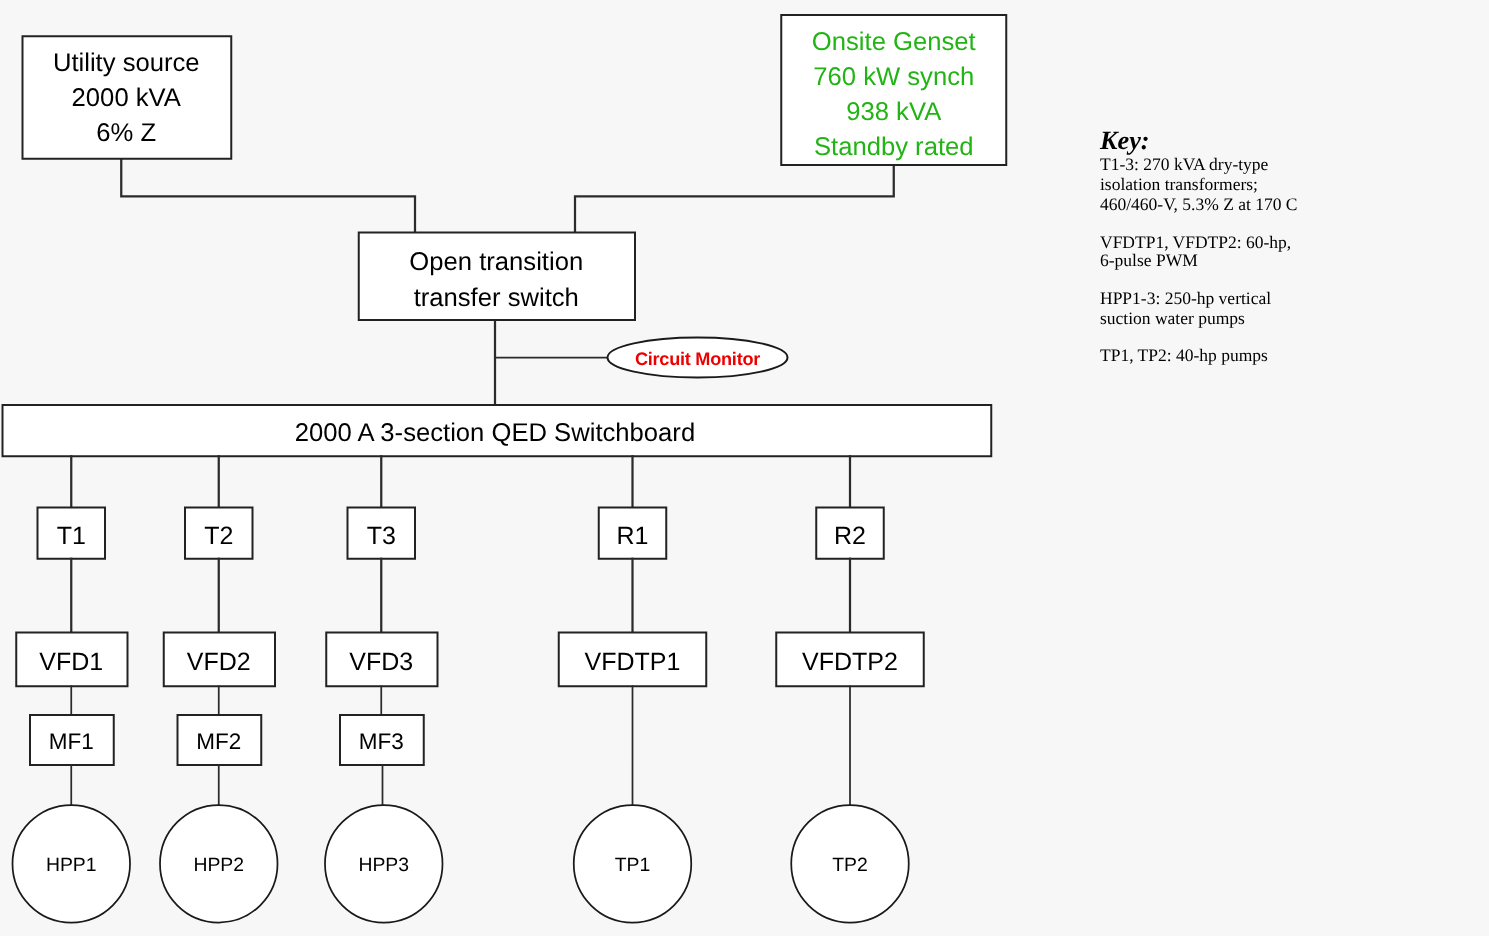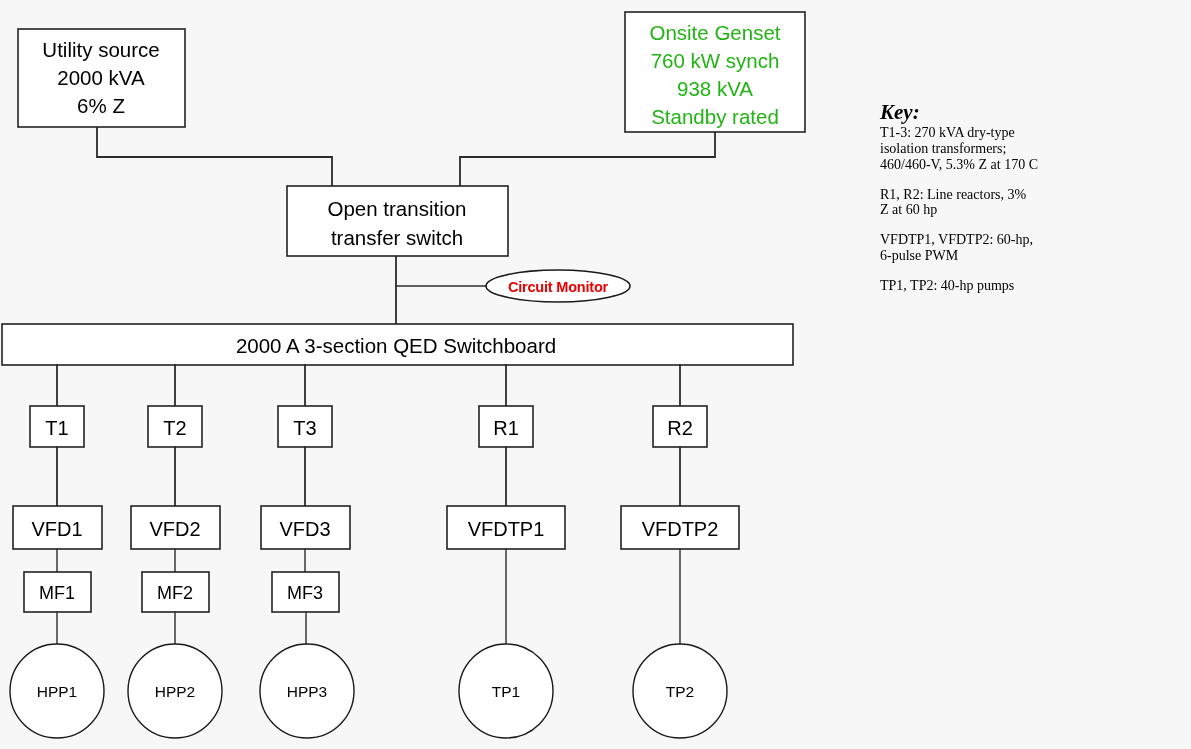--- a/index.html
+++ b/index.html
@@ -246,20 +246,20 @@
       <text class="lbl-load" x="680" y="693" text-anchor="middle">TP2</text>
     </g>
 
   </svg>
 
   <div class="key-panel">
     <div class="key-title">Key:</div>
     <div class="key-entry first">T1-3:  270 kVA dry-type
 isolation transformers;
 460/460-V, 5.3% Z at 170 C</div>
-    <div class="key-entry">R1, R2:  Line reactors, 3%
-Z at 60 hp</div>
     <div class="key-entry">VFDTP1, VFDTP2:  60-hp,
 6-pulse PWM</div>
+    <div class="key-entry">HPP1-3:  250-hp vertical
+suction water pumps</div>
     <div class="key-entry">TP1, TP2:  40-hp pumps</div>
   </div>
 
 </div>
 
 </body></html>

